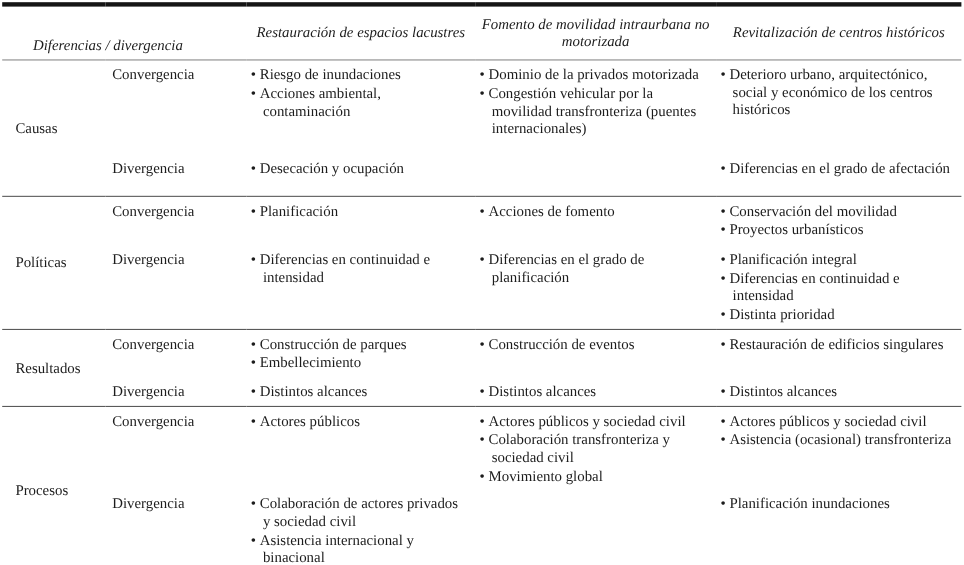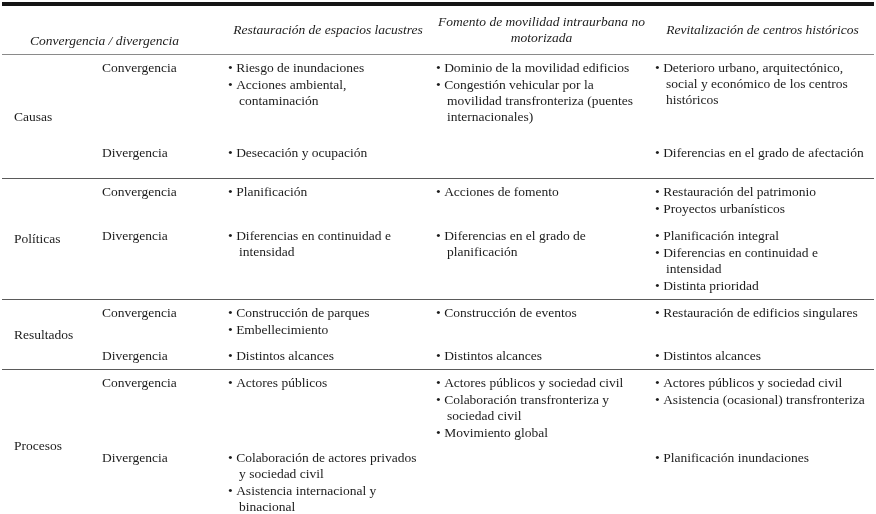--- a/index.html
+++ b/index.html
@@ -87,40 +87,40 @@
   <table class="conv-table">
     <colgroup>
       <col class="c-cat">
         <col class="c-lab">
         <col class="c-t1">
         <col class="c-t2">
         <col class="c-t3">
     </colgroup>
     <thead>
       <tr>
-        <td class="convdiv-label" colspan="2">Convergencia / divergencia</td>
+        <td class="convdiv-label" colspan="2">Diferencias / divergencia</td>
         <td class="topic">Restauración de espacios lacustres</td>
         <td class="topic">Fomento de movilidad intraurbana no motorizada</td>
         <td class="topic">Revitalización de centros históricos</td>
       </tr>
     </thead>
     <tbody>
 
       <tr style="height:86px;">
         <td class="cat" rowspan="2">Causas</td>
         <td class="rowlab">Convergencia</td>
         <td>
             <ul class="bullets">
               <li>Riesgo de inundaciones</li>
               <li>Acciones ambiental, contaminación</li>
             </ul>
           </td>
         <td>
             <ul class="bullets">
-              <li>Dominio de la movilidad edificios</li>
+              <li>Dominio de la privados motorizada</li>
               <li>Congestión vehicular por la movilidad transfronteriza (puentes internacionales)</li>
             </ul>
           </td>
         <td>
             <ul class="bullets">
               <li>Deterioro urbano, arquitectónico, social y económico de los centros históricos</li>
             </ul>
           </td>
       </tr>
       <tr style="height:38px;">
@@ -148,21 +148,21 @@
               <li>Planificación</li>
             </ul>
           </td>
         <td>
             <ul class="bullets">
               <li>Acciones de fomento</li>
             </ul>
           </td>
         <td>
             <ul class="bullets">
-              <li>Restauración del patrimonio</li>
+              <li>Conservación del movilidad</li>
               <li>Proyectos urbanísticos</li>
             </ul>
           </td>
       </tr>
       <tr style="height:65px;">
         <td class="rowlab">Divergencia</td>
         <td>
             <ul class="bullets">
               <li>Diferencias en continuidad e intensidad</li>
             </ul>

